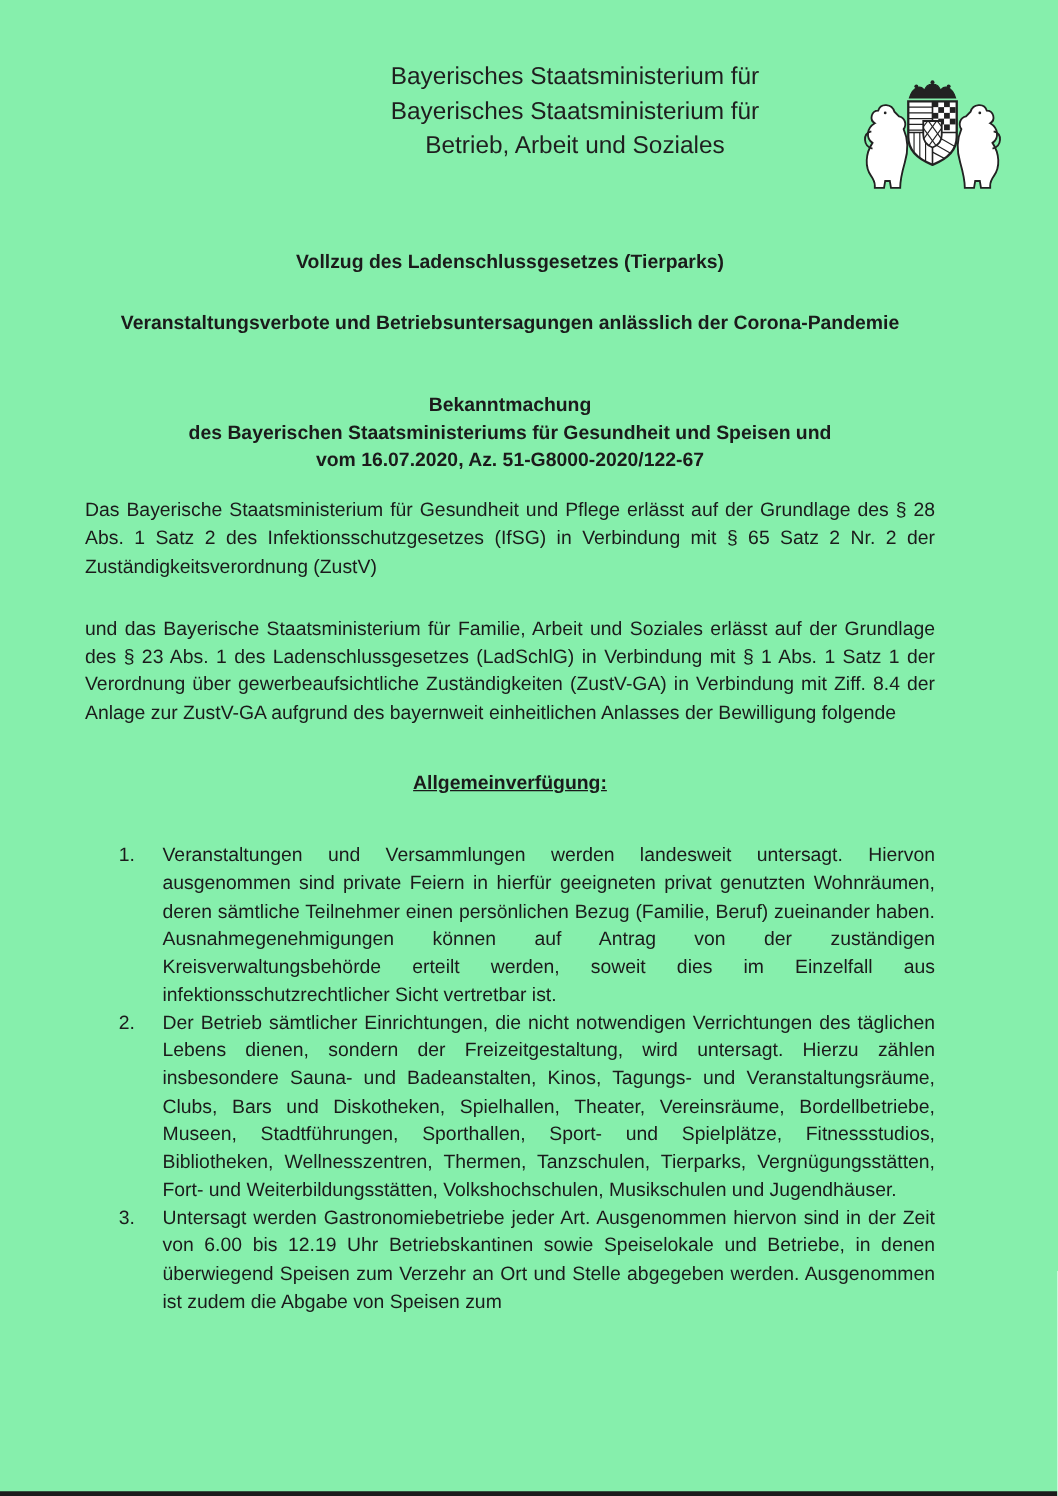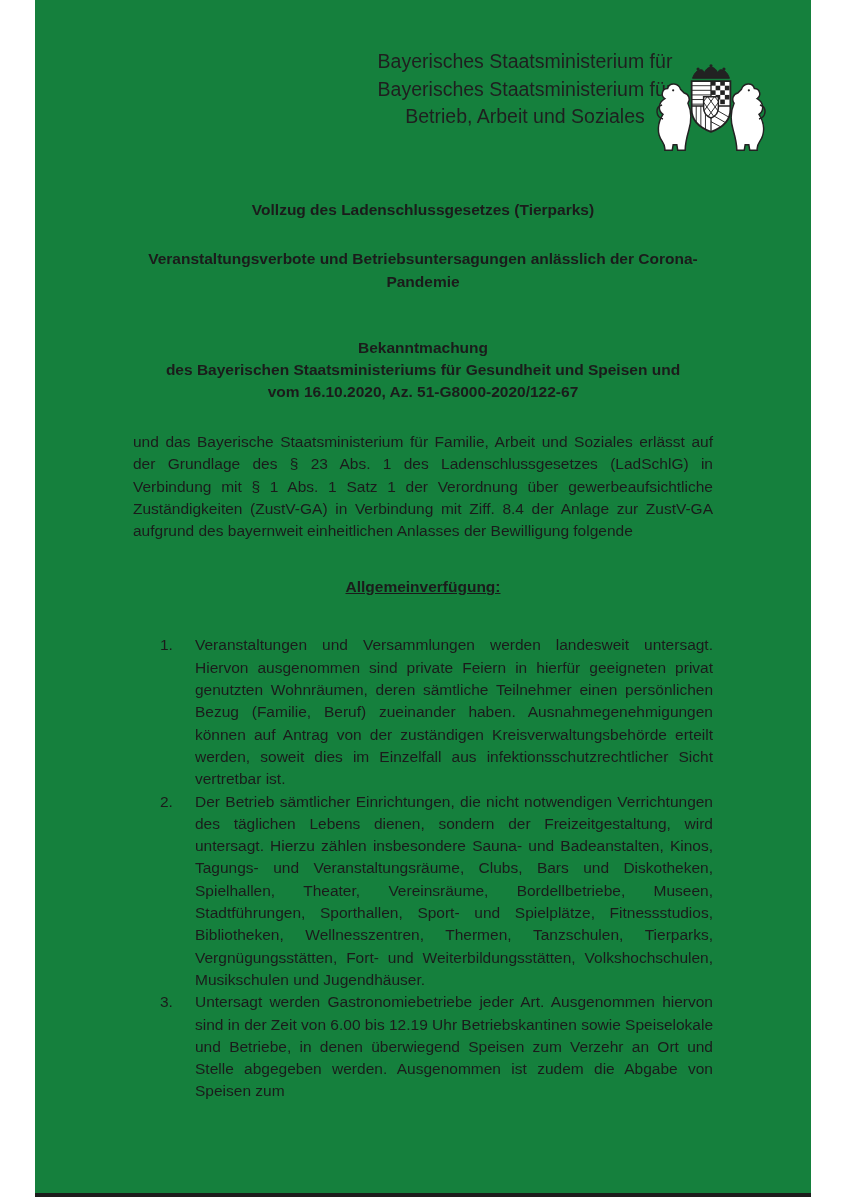--- a/index.html
+++ b/index.html
@@ -1,25 +1,25 @@
 <!DOCTYPE html>
 <html><head>
 <meta charset="utf-8">
 <style>
   * { margin: 0; padding: 0; box-sizing: border-box; }
   html, body { background: #ffffff; }
   .page {
     position: relative;
-    width: 776px;
+    width: 846px;
     height: 1197px;
     margin: 0 auto;
-    background: #15803d;
+    background: #86efac;
     font-family: "Liberation Sans", sans-serif;
     color: #1b1b1b;
-    padding: 48px 98px 0 98px;
+    padding: 48px 98px 0 68px;
     overflow: hidden;
   }
 
   
   .doc-header { position: relative; height: 112px; }
   .ministry-name {
     margin-left: 128px;
     width: 528px;
     text-align: center;
     font-size: 19.5px;
@@ -182,23 +182,24 @@
 
   <div class="subject">
     <div>Vollzug des Ladenschlussgesetzes (Tierparks)</div>
     <div class="subject-gap"></div>
     <div>Veranstaltungsverbote und Betriebsuntersagungen anlässlich der Corona-Pandemie</div>
   </div>
 
   <div class="announcement">
     <div>Bekanntmachung</div>
     <div>des Bayerischen Staatsministeriums für Gesundheit und Speisen und</div>
-    <div>vom 16.10.2020, Az. 51-G8000-2020/122-67</div>
-  </div>
-
+    <div>vom 16.07.2020, Az. 51-G8000-2020/122-67</div>
+  </div>
+
+  <p class="body-paragraph para-1">Das Bayerische Staatsministerium für Gesundheit und Pflege erlässt auf der Grundlage des § 28 Abs. 1 Satz 2 des Infektionsschutzgesetzes (IfSG) in Verbindung mit § 65 Satz 2 Nr. 2 der Zuständigkeitsverordnung (ZustV)</p>
   <p class="body-paragraph para-2">und das Bayerische Staatsministerium für Familie, Arbeit und Soziales erlässt auf der Grundlage des § 23 Abs. 1 des Ladenschlussgesetzes (LadSchlG) in Verbindung mit § 1 Abs. 1 Satz 1 der Verordnung über gewerbeaufsichtliche Zuständigkeiten (ZustV-GA) in Verbindung mit Ziff. 8.4 der Anlage zur ZustV-GA aufgrund des bayernweit einheitlichen Anlasses der Bewilligung folgende</p>
 
   <div class="decree-heading">
     <span>Allgemeinverfügung:</span>
   </div>
 
   <ol class="decree-list">
     <li>
       <span class="num">1.</span>
       <span class="txt">Veranstaltungen und Versammlungen werden landesweit untersagt. Hiervon ausgenommen sind private Feiern in hierfür geeigneten privat genutzten Wohnräumen, deren sämtliche Teilnehmer einen persönlichen Bezug (Familie, Beruf) zueinander haben. Ausnahmegenehmigungen können auf Antrag von der zuständigen Kreisverwaltungsbehörde erteilt werden, soweit dies im Einzelfall aus infektionsschutzrechtlicher Sicht vertretbar ist.</span>

